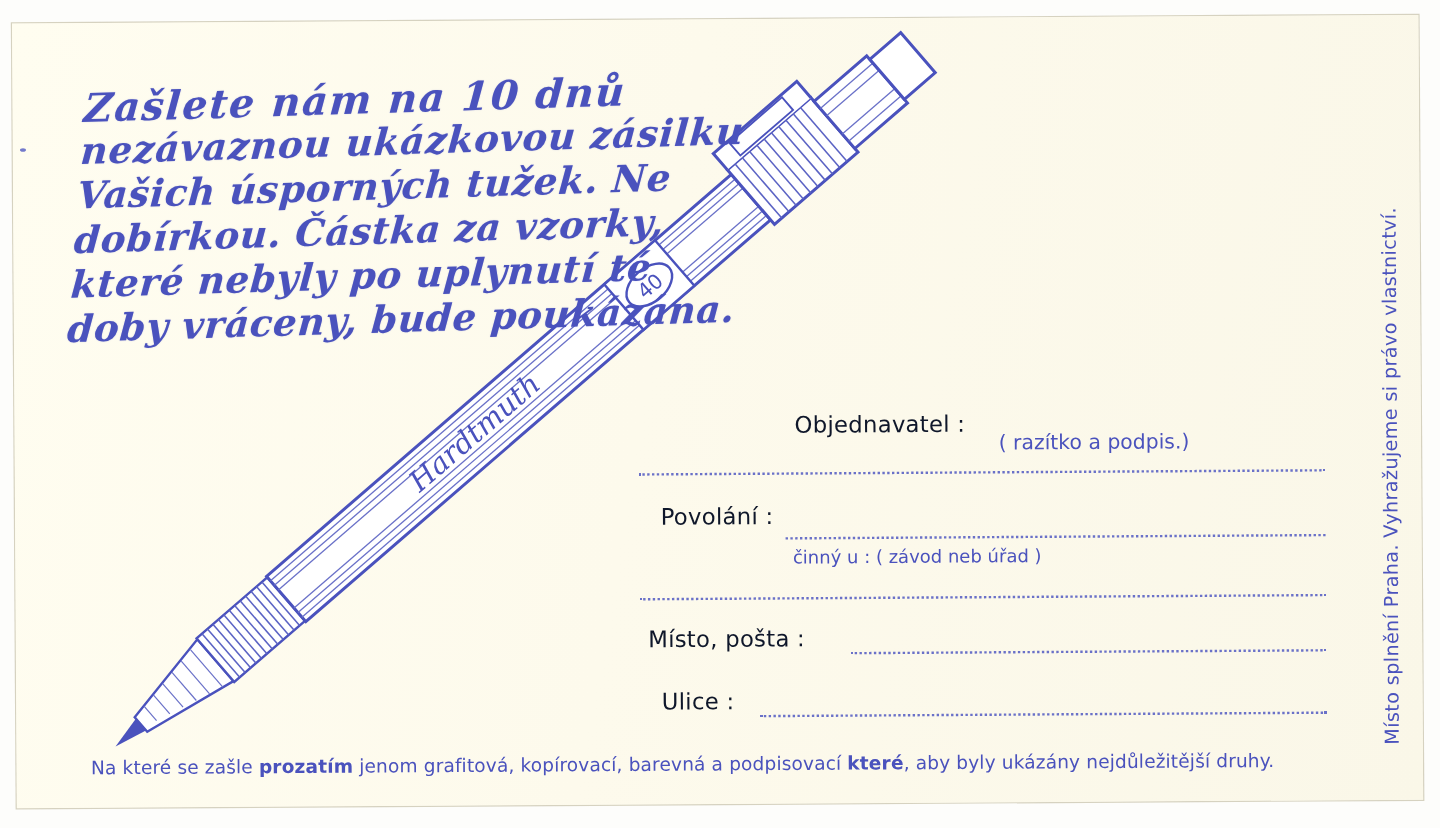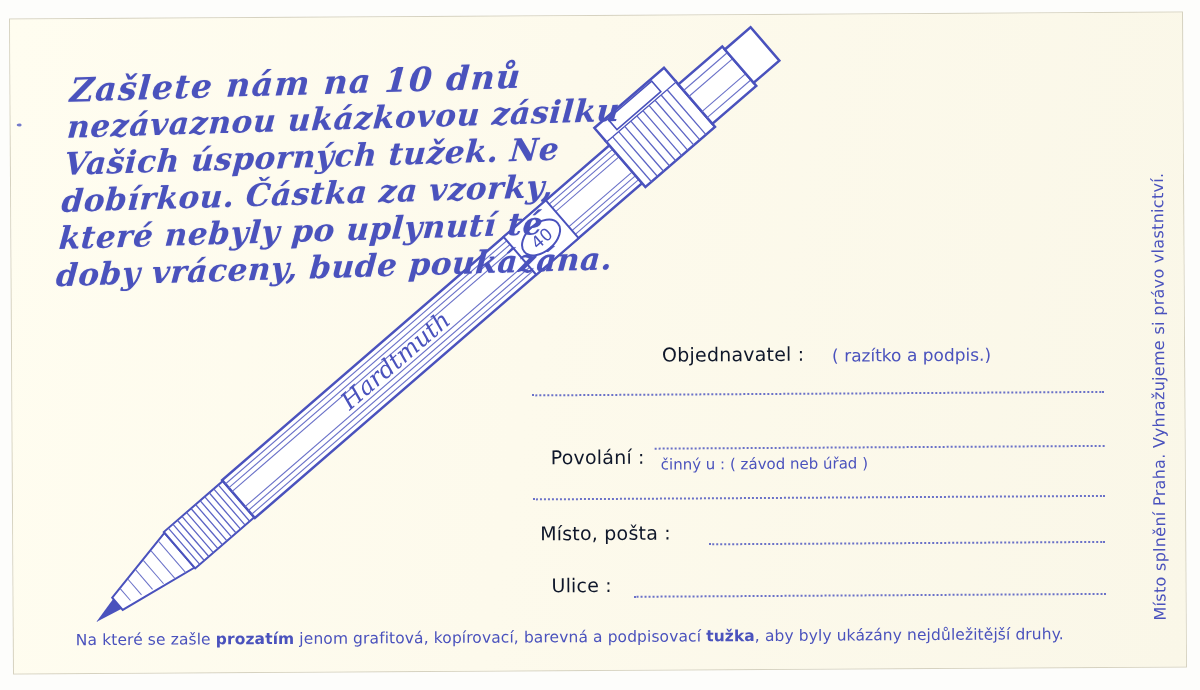--- a/index.html
+++ b/index.html
@@ -111,24 +111,24 @@
     color: #4a52bd;
     white-space: nowrap;
   }
   .dots {
     position: absolute;
     border-bottom: 2.5px dotted #6a71c8;
     height: 0;
   }
 
   #objednavatel-label { left: 130px; top: 28px; }
-  #objednavatel-hint  { left: 300px; top: 31px; font-size: 17px; }
+  #objednavatel-hint  { left: 300px; top: 45px; font-size: 17px; }
   #dots-1 { left: 0px; top: 78px; width: 572px; }
 
-  #povolani-label { left: 18px; top: 130px; }
+  #povolani-label { left: 18px; top: 104px; }
   #dots-2 { left: 122px; top: 132px; width: 450px; }
   #cinnyu-sub { left: 128px; top: 140px; }
   #dots-3 { left: 0px; top: 182px; width: 572px; }
 
   #misto-label { left: 7px; top: 206px; }
   #dots-4 { left: 176px; top: 228px; width: 396px; }
 
   #ulice-label { left: 18px; top: 258px; }
   #dots-5 { left: 100px; top: 280px; width: 472px; }
 
@@ -269,16 +269,16 @@
 
       <div class="form-label" id="misto-label">Místo, pošta :</div>
       <div class="dots" id="dots-4"></div>
 
       <div class="form-label" id="ulice-label">Ulice :</div>
       <div class="dots" id="dots-5"></div>
     </div>
 
     <div id="vertical-note">Místo splnění Praha. Vyhražujeme si právo vlastnictví.</div>
 
-    <div id="footer-note"><span>Na které se zašle </span><b>prozatím</b><span> jenom grafitová, kopírovací, barevná a podpisovací </span><b>tužka</b><span>, aby byly ukázány nejdůležitější druhy.</span></div>
+    <div id="footer-note"><span>Na které se zašle </span><b>prozatím</b><span> jenom grafitová, kopírovací, barevná a podpisovací </span><b>které</b><span>, aby byly ukázány nejdůležitější druhy.</span></div>
 
   </div>
 </div>
 
 </body></html>

